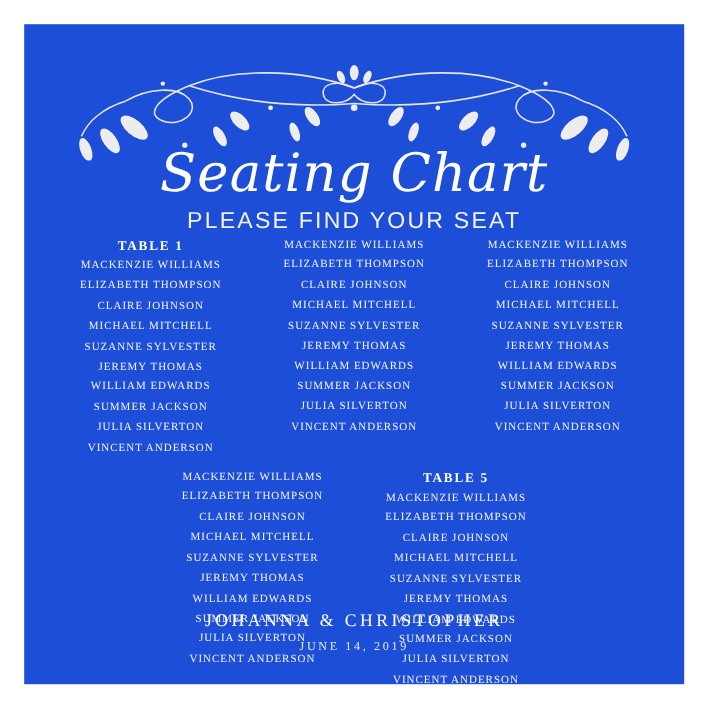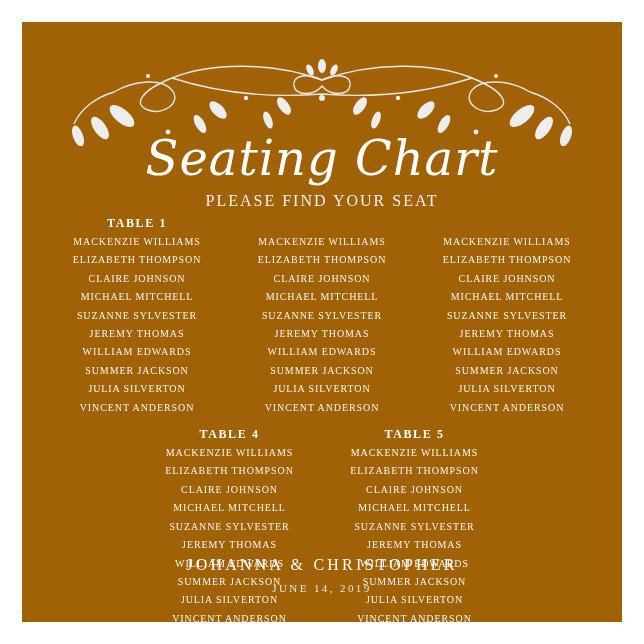--- a/index.html
+++ b/index.html
@@ -19,21 +19,21 @@
     height: 644px;
     background: #ffffff;
     box-sizing: border-box;
   }
   .poster {
     position: absolute;
     left: 22px;
     top: 22px;
     width: 600px;
     height: 600px;
-    background: #a16207;
+    background: #1d4ed8;
     box-sizing: border-box;
     overflow: hidden;
   }
   
   .ornament {
     position: absolute;
     left: 0;
     top: 14px;
     width: 600px;
     height: 110px;
@@ -50,37 +50,37 @@
     font-family: "DejaVu Serif", serif;
     font-style: italic;
     font-weight: normal;
     font-size: 48px;
     line-height: 56px;
     color: #ffffff;
     letter-spacing: 1px;
   }
   .subtitle {
     margin-top: 2px;
-    font-family: Liberation Serif, serif;
-    font-size: 16px;
+    font-family: Liberation Sans, sans-serif;
+    font-size: 21px;
     line-height: 26px;
     color: #f2f2f2;
     letter-spacing: 2.0px;
     text-transform: uppercase;
   }
   .tables-area {
     position: absolute;
     left: 0;
     top: 192px;
     width: 600px;
   }
   .table-row {
     display: flex;
     justify-content: center;
-    align-items: flex-end;
+    align-items: flex-start;
   }
   .table-row.row-2 {
     margin-top: 8px;
   }
   .table-block {
     width: 185px;
     text-align: center;
     padding: 0 4px;
     box-sizing: border-box;
   }
@@ -218,21 +218,20 @@
           <div class="guest">Summer Jackson</div>
           <div class="guest">Julia Silverton</div>
           <div class="guest">Vincent Anderson</div>
         </div>
 
       </div>
 
       <div class="table-row row-2">
 
         <div class="table-block">
-          <div class="table-name">Table 4</div>
           <div class="guest">Mackenzie Williams</div>
           <div class="guest">Elizabeth Thompson</div>
           <div class="guest">Claire Johnson</div>
           <div class="guest">Michael Mitchell</div>
           <div class="guest">Suzanne Sylvester</div>
           <div class="guest">Jeremy Thomas</div>
           <div class="guest">William Edwards</div>
           <div class="guest">Summer Jackson</div>
           <div class="guest">Julia Silverton</div>
           <div class="guest">Vincent Anderson</div>

